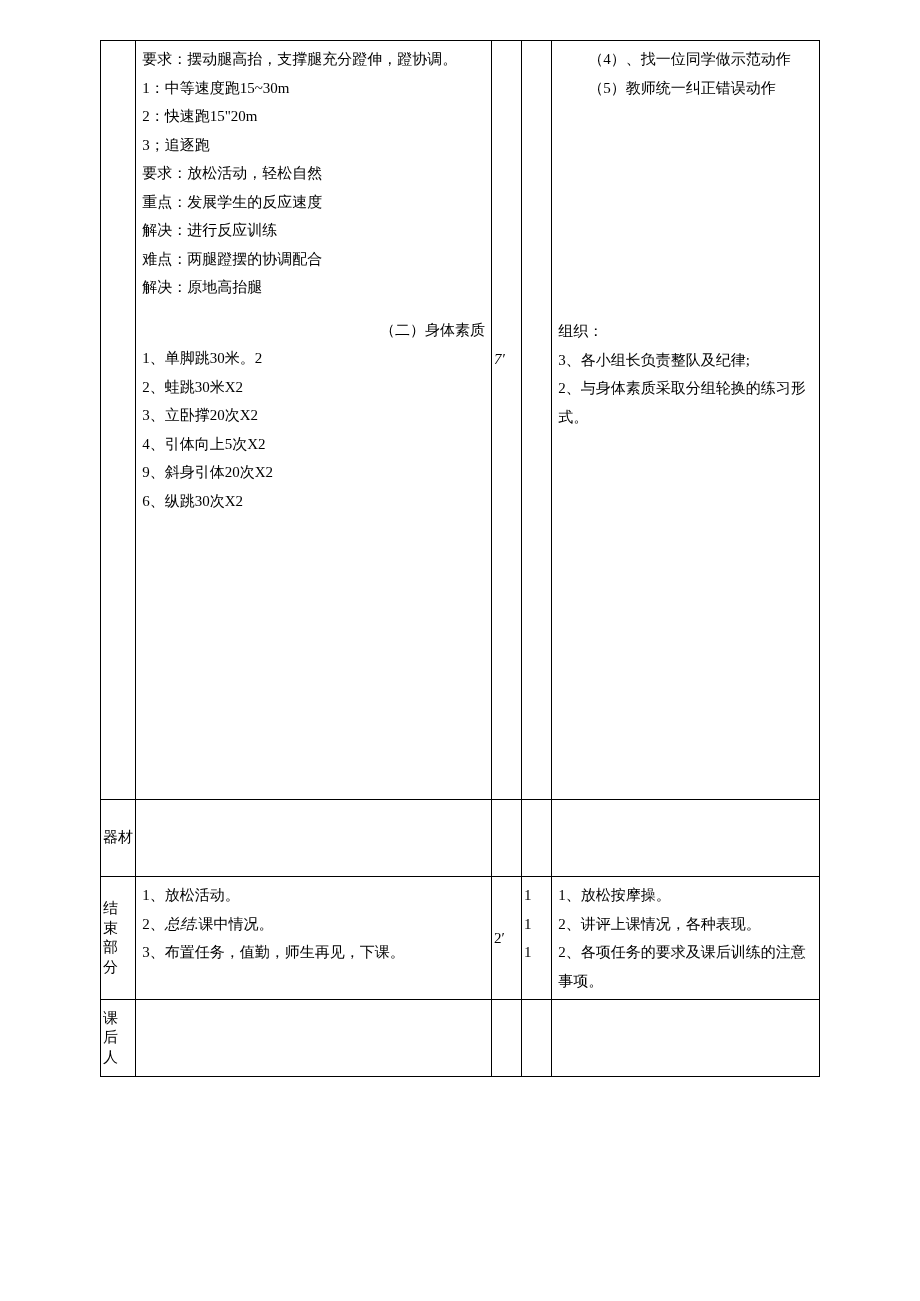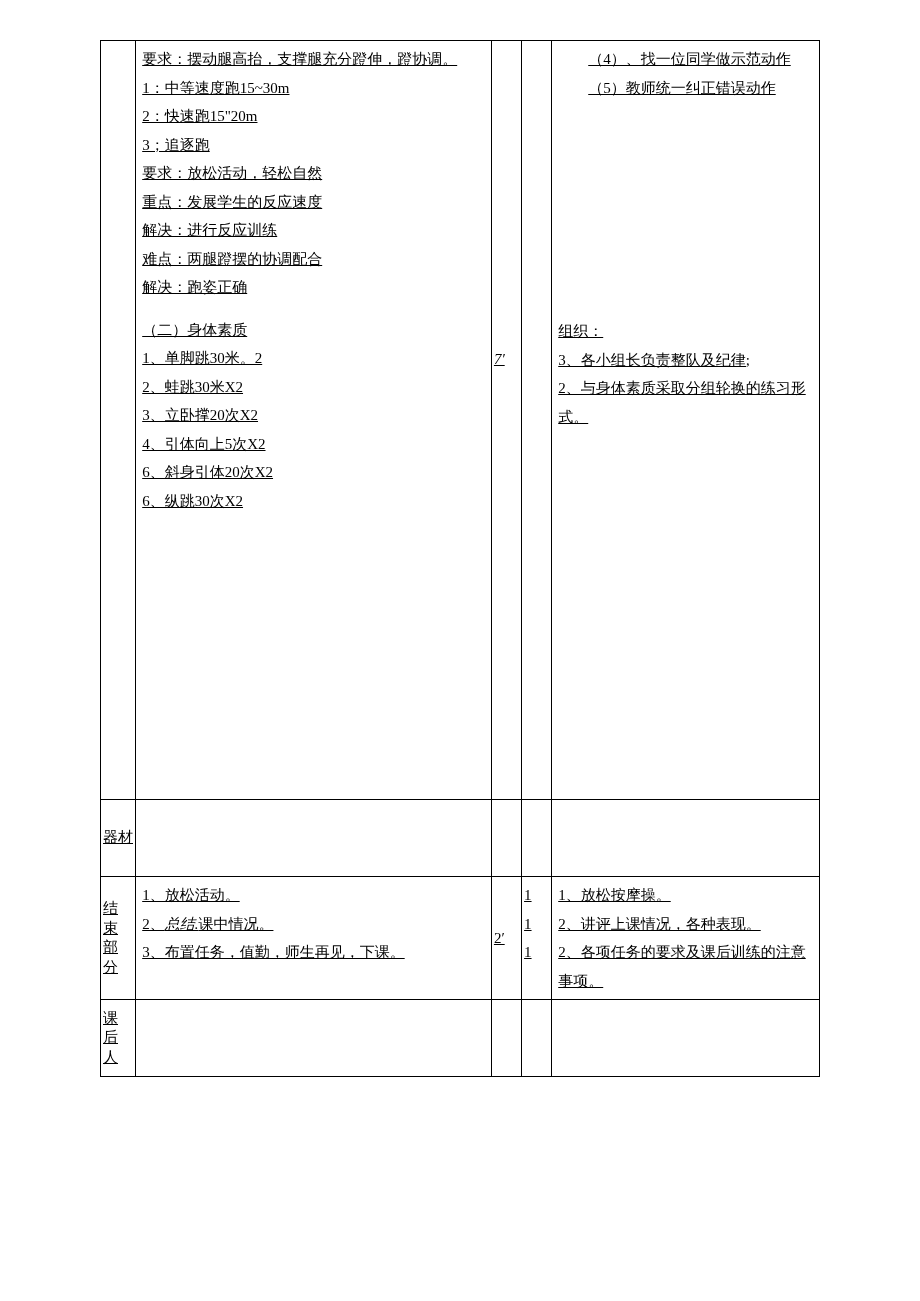--- a/index.html
+++ b/index.html
@@ -8,21 +8,20 @@
     font-family: "SimSun", "宋体", serif;
     font-size: 15px;
     line-height: 1.9;
     color: #000;
     background: #fff;
   }
   table {
     border-collapse: collapse;
     width: 100%;
     table-layout: fixed;
-    text-decoration: underline;
   }
   td {
     border: 1px solid #000;
     vertical-align: top;
     padding: 4px 6px;
   }
   .vlabel {
     width: 28px;
     vertical-align: middle;
     padding: 8px 2px;
@@ -42,21 +41,21 @@
   .content2 {
     width: 200px;
   }
   .italic {
     font-style: italic;
   }
   .indent {
     text-indent: 2em;
   }
   .center-block {
-    text-align: left;
+    text-align: right;
   }
   .section-gap {
     height: 14px;
   }
   .tall-pad {
     height: 280px;
   }
 </style>
 </head>
 <body>
@@ -75,28 +74,28 @@
     <td class="vlabel"></td>
     <td class="content1">
       <div>要求：摆动腿高抬，支撑腿充分蹬伸，蹬协调。</div>
       <div>1：中等速度跑15~30m</div>
       <div>2：快速跑15"20m</div>
       <div>3；追逐跑</div>
       <div>要求：放松活动，轻松自然</div>
       <div>重点：发展学生的反应速度</div>
       <div>解决：进行反应训练</div>
       <div>难点：两腿蹬摆的协调配合</div>
-      <div>解决：跑姿正确</div>
+      <div>解决：原地高抬腿</div>
       <div class="section-gap"></div>
       <div class="center-block">（二）身体素质</div>
       <div>1、单脚跳30米。2</div>
       <div>2、蛙跳30米X2</div>
       <div>3、立卧撑20次X2</div>
       <div>4、引体向上5次X2</div>
-      <div>6、斜身引体20次X2</div>
+      <div>9、斜身引体20次X2</div>
       <div>6、纵跳30次X2</div>
       <div class="tall-pad"></div>
     </td>
     <td class="narrow">
       <div style="height:300px"></div>
       <div class="italic">7′</div>
     </td>
     <td class="narrow"></td>
     <td class="content2">
       <div class="indent">（4）、找一位同学做示范动作</div>

